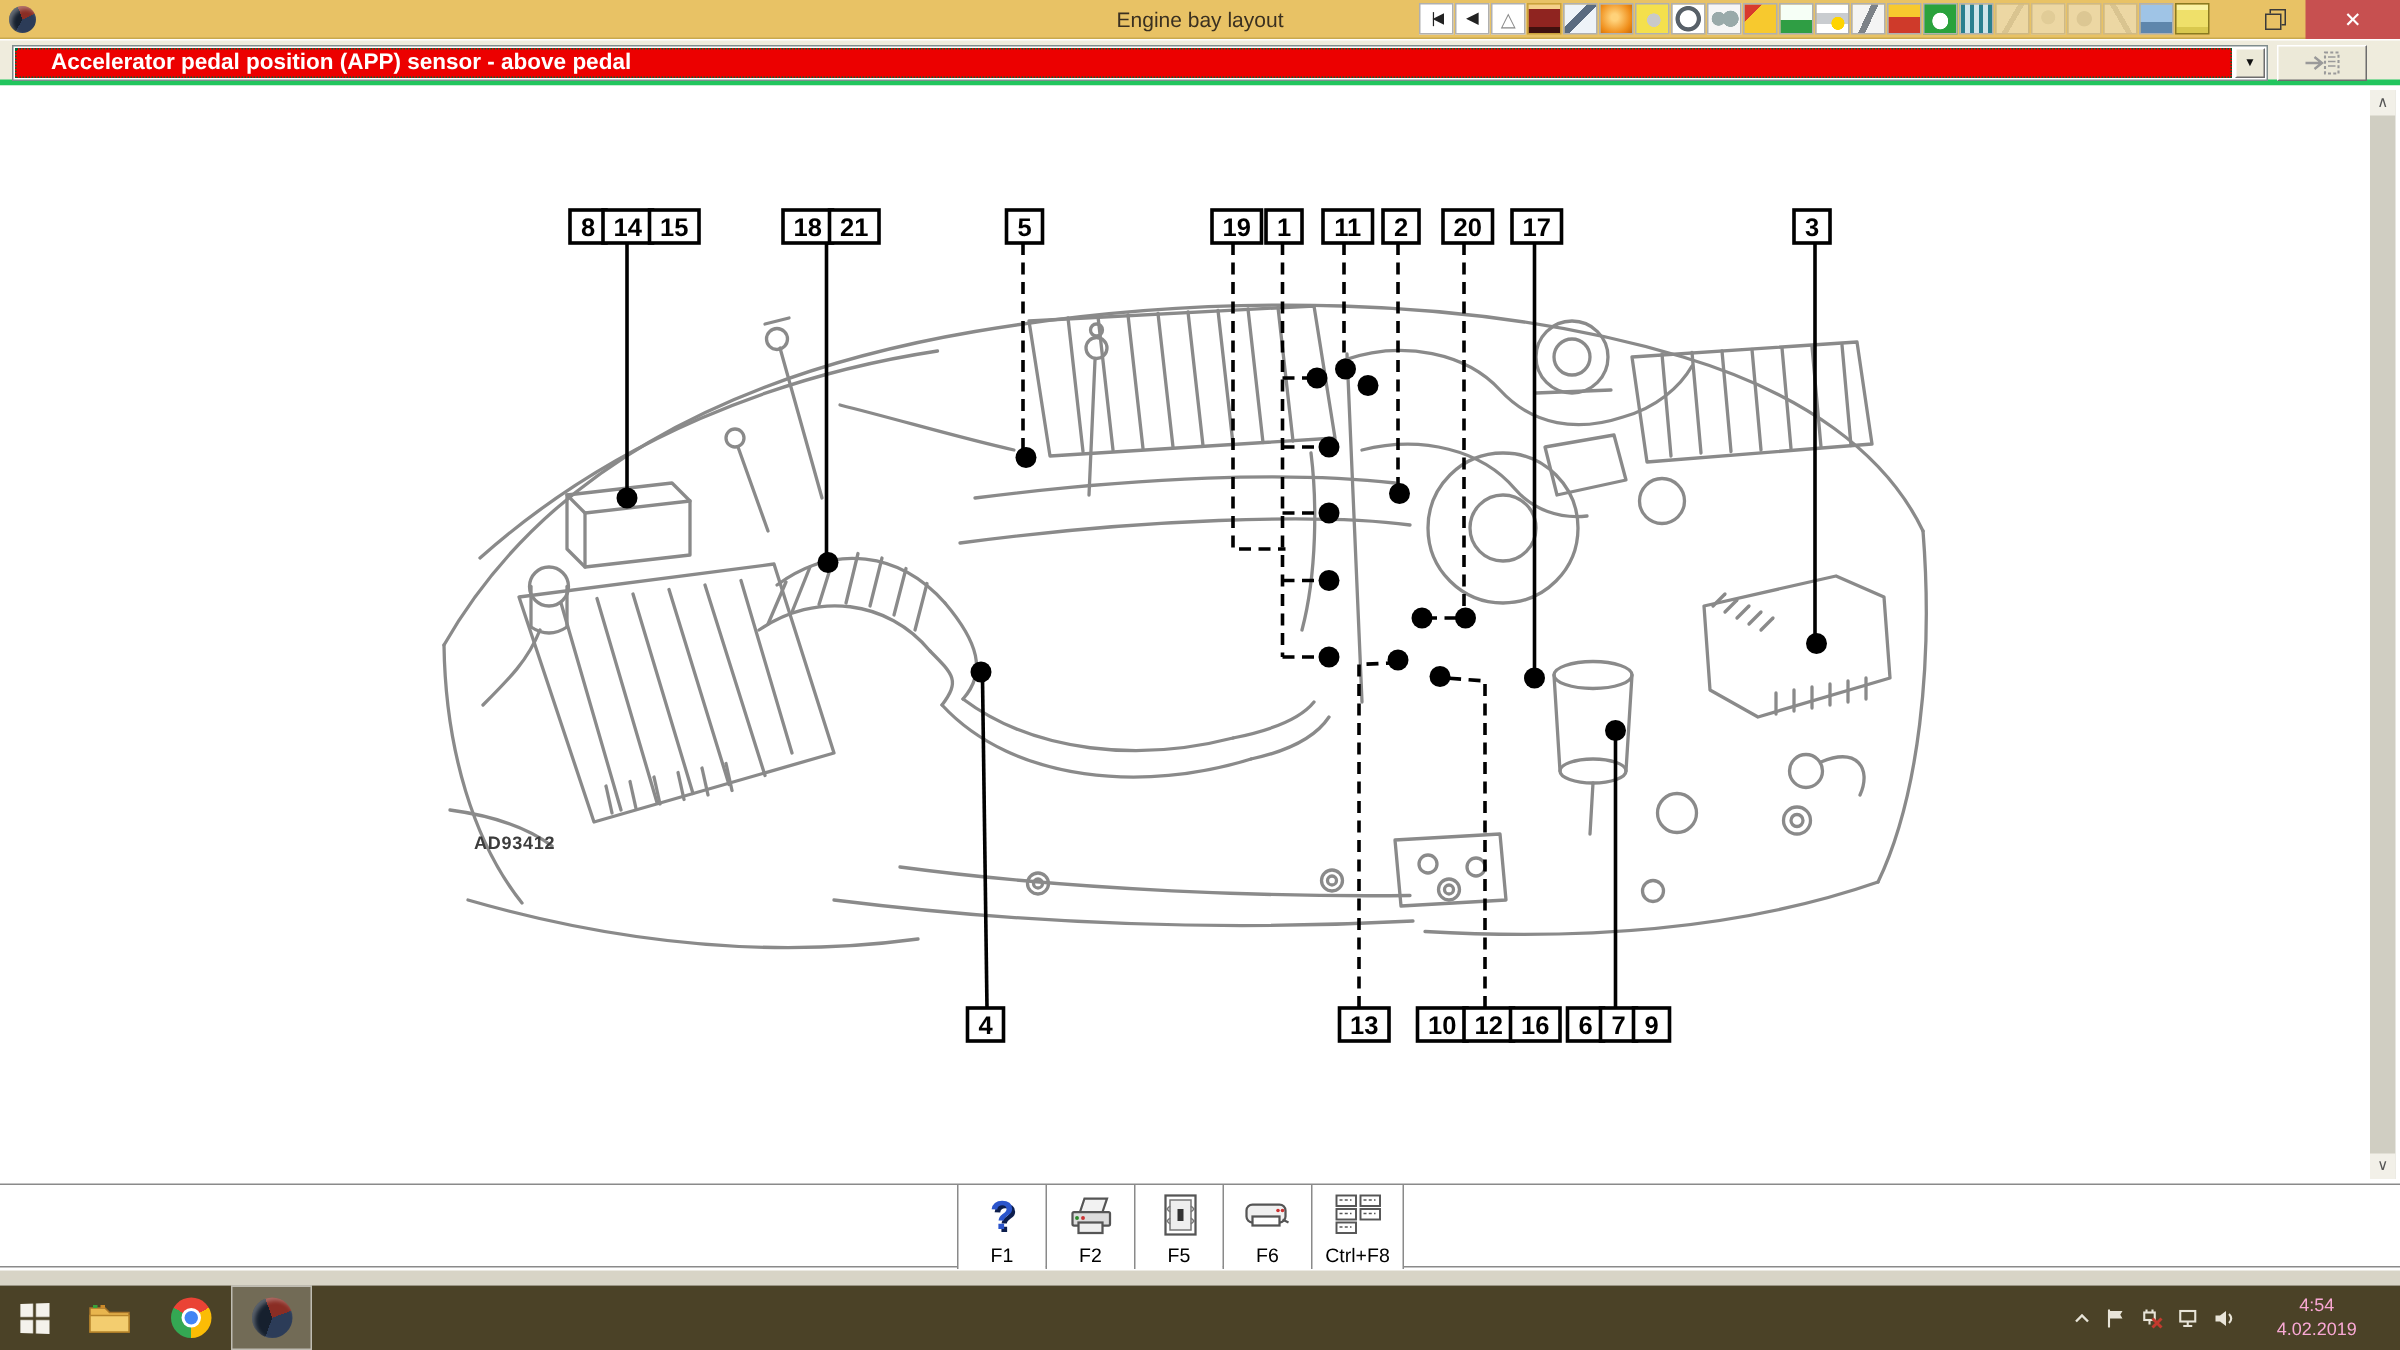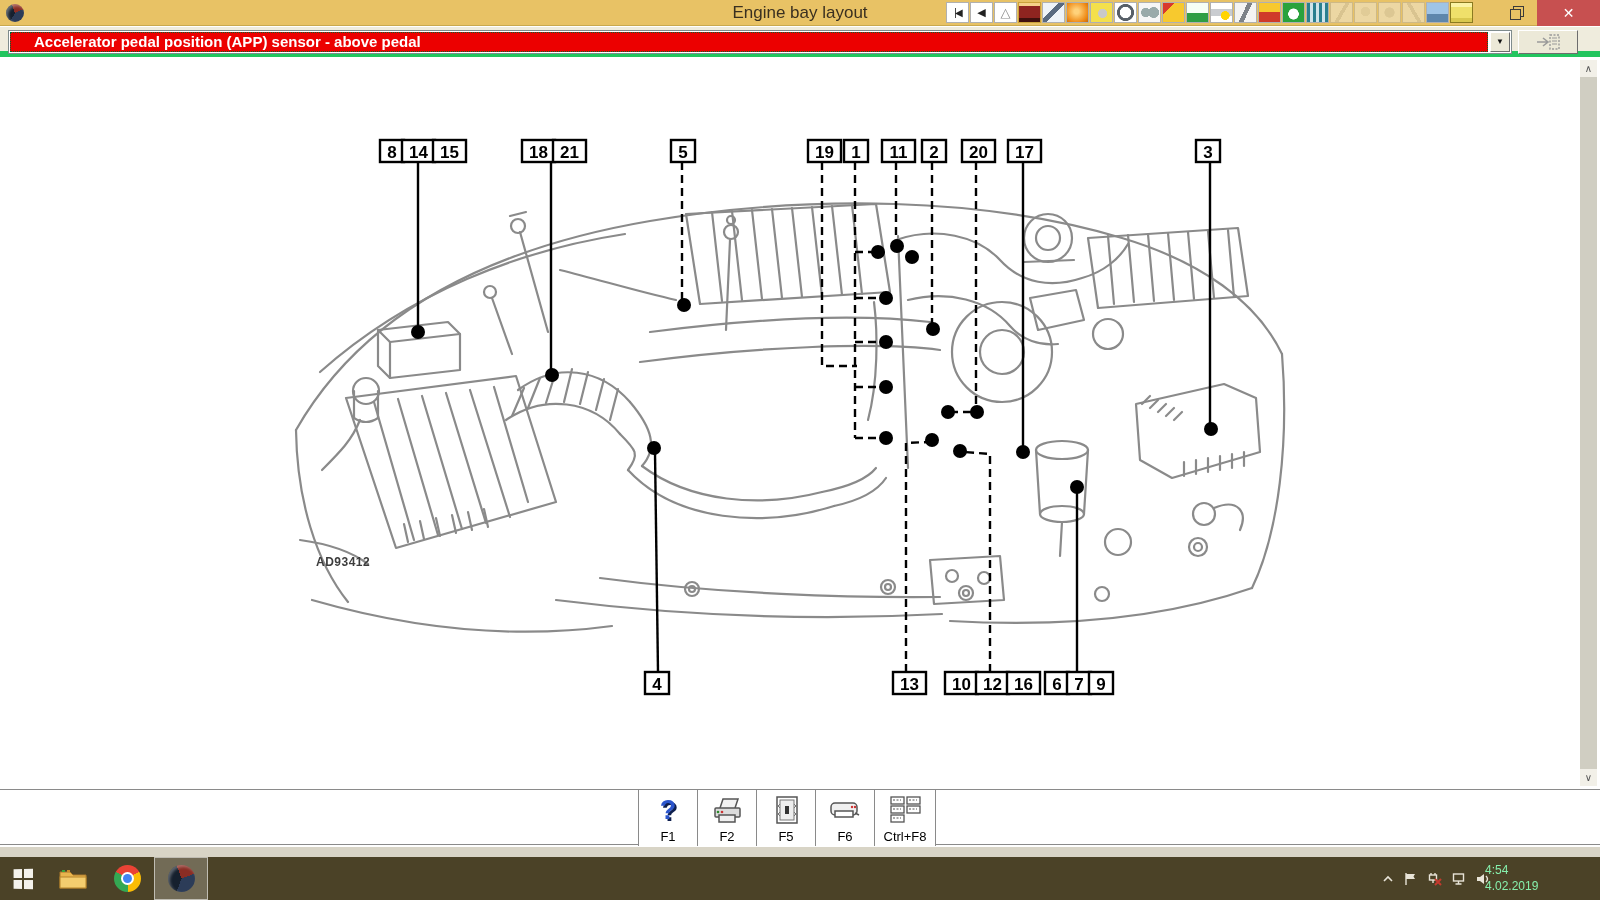--- a/index.html
+++ b/index.html
@@ -8,21 +8,21 @@
           background:#fff;font-family:"Liberation Sans",sans-serif;}
 
   
   .titlebar{position:absolute;left:0;top:0;width:1600px;height:26px;
             background:#e8c265;border-bottom:1px solid #c9a94e;
             display:flex;align-items:center;}
   .app-icon{position:absolute;left:6px;top:4px;width:18px;height:18px;border-radius:50%;
             background:conic-gradient(from 210deg,#16202e 0 130deg,#8a2d24 130deg 215deg,#2c3c58 215deg 360deg);
             box-shadow:inset 2px 2px 3px rgba(255,255,255,.35);}
   .win-title{position:absolute;left:0;top:0;width:1600px;height:26px;line-height:26px;
-             text-align:center;font-size:17px;color:#3a3020;pointer-events:none;}
+             text-align:center;font-size:14px;color:#3a3020;pointer-events:none;}
   .tb-icons{position:absolute;left:946px;top:2px;display:flex;gap:1px;}
   .ticon{width:23px;height:21px;border:1px solid #b0b0b0;background:#fff;
          font-size:11px;line-height:19px;text-align:center;color:#222;
          position:relative;overflow:hidden;}
   .ticon.dis{opacity:.45;}
   .ic0::after{content:"|◀";letter-spacing:-2px;font-size:10px;}
   .ic1::after{content:"◀";}
   .ic2::after{content:"△";color:#8a8a8a;font-size:13px;}
   .ic3{background:linear-gradient(#f5d089 15%,#8f2420 15% 80%,#40100e 80%);border-color:#caa23c;}
   .ic4{background:linear-gradient(135deg,#eef3f8 38%,#5a6b80 38% 56%,#eef3f8 56%);}
@@ -46,21 +46,21 @@
   .ic20{background:linear-gradient(#9fc4e6 60%,#5e86ac 60%);}
   .ic21{background:linear-gradient(#fbf3a4 20%,#efe06a 20% 80%,#d9c84e 80%);border-color:#8a7a20;}
   .win-restore{position:absolute;left:1504px;top:3px;width:26px;height:20px;cursor:default;}
   .win-restore::before{content:"";position:absolute;left:9px;top:3px;width:9px;height:9px;border:1px solid #3a3a3a;background:transparent;}
   .win-restore::after{content:"";position:absolute;left:6px;top:6px;width:9px;height:9px;border:1px solid #3a3a3a;background:#e8c265;}
   .win-close{position:absolute;left:1537px;top:0;width:63px;height:26px;background:#c75050;
              color:#fff;font-size:14px;text-align:center;line-height:26px;}
 
   
   .selrow{position:absolute;left:0;top:27px;width:1600px;height:30px;background:#efecdd;
-          border-bottom:6px solid #22c55e;}
+          border-bottom:4px solid #22c55e;}
   .combo{position:absolute;left:8px;top:3px;width:1504px;height:24px;background:#fff;
          border:1px solid #7f8c8d;display:flex;}
   .combo-field{flex:1;margin:1px;background:#ec0000;outline:1px dotted #063;outline-offset:-1px;
                color:#fff;font-weight:bold;font-size:15px;line-height:20px;padding-left:24px;
                white-space:nowrap;overflow:hidden;}
   .combo-arrow{width:20px;margin:1px;background:#ece9d8;border:1px solid;
                border-color:#fff #6d6d6d #6d6d6d #fff;font-size:8px;color:#111;
                text-align:center;line-height:18px;}
   .transfer-btn{position:absolute;left:1518px;top:3px;width:60px;height:24px;background:#ece9d8;
                 border:1px solid;border-color:#fff #6d6d6d #6d6d6d #fff;
@@ -111,21 +111,21 @@
   .chrome{width:27px;height:27px;border-radius:50%;position:relative;
           background:conic-gradient(from -60deg,#ea4335 0 120deg,#fbbc05 120deg 240deg,#34a853 240deg 360deg);}
   .chrome::before{content:"";position:absolute;left:7px;top:7px;width:13px;height:13px;
                   border-radius:50%;background:#fff;}
   .chrome::after{content:"";position:absolute;left:9px;top:9px;width:9px;height:9px;
                  border-radius:50%;background:#4285f4;}
   .appdisc{width:27px;height:27px;border-radius:50%;
            background:conic-gradient(from 200deg,#16202e 0 140deg,#8a2d24 140deg 230deg,#2c3c58 230deg 360deg);
            box-shadow:inset 2px 2px 3px rgba(255,255,255,.3);}
   .tray{position:absolute;right:110px;top:0;height:43px;display:flex;align-items:center;gap:7px;}
-  .clock{position:absolute;right:20px;top:5px;width:95px;text-align:left;color:#86efac;
+  .clock{position:absolute;right:8px;top:5px;width:95px;text-align:center;color:#f9a8d4;
          font-size:12px;line-height:16px;}
 </style>
 </head>
 <body>
 
 <div class="screen">
 
   <div class="titlebar">
     <div class="app-icon"></div>
     <div class="win-title">Engine bay layout</div>

